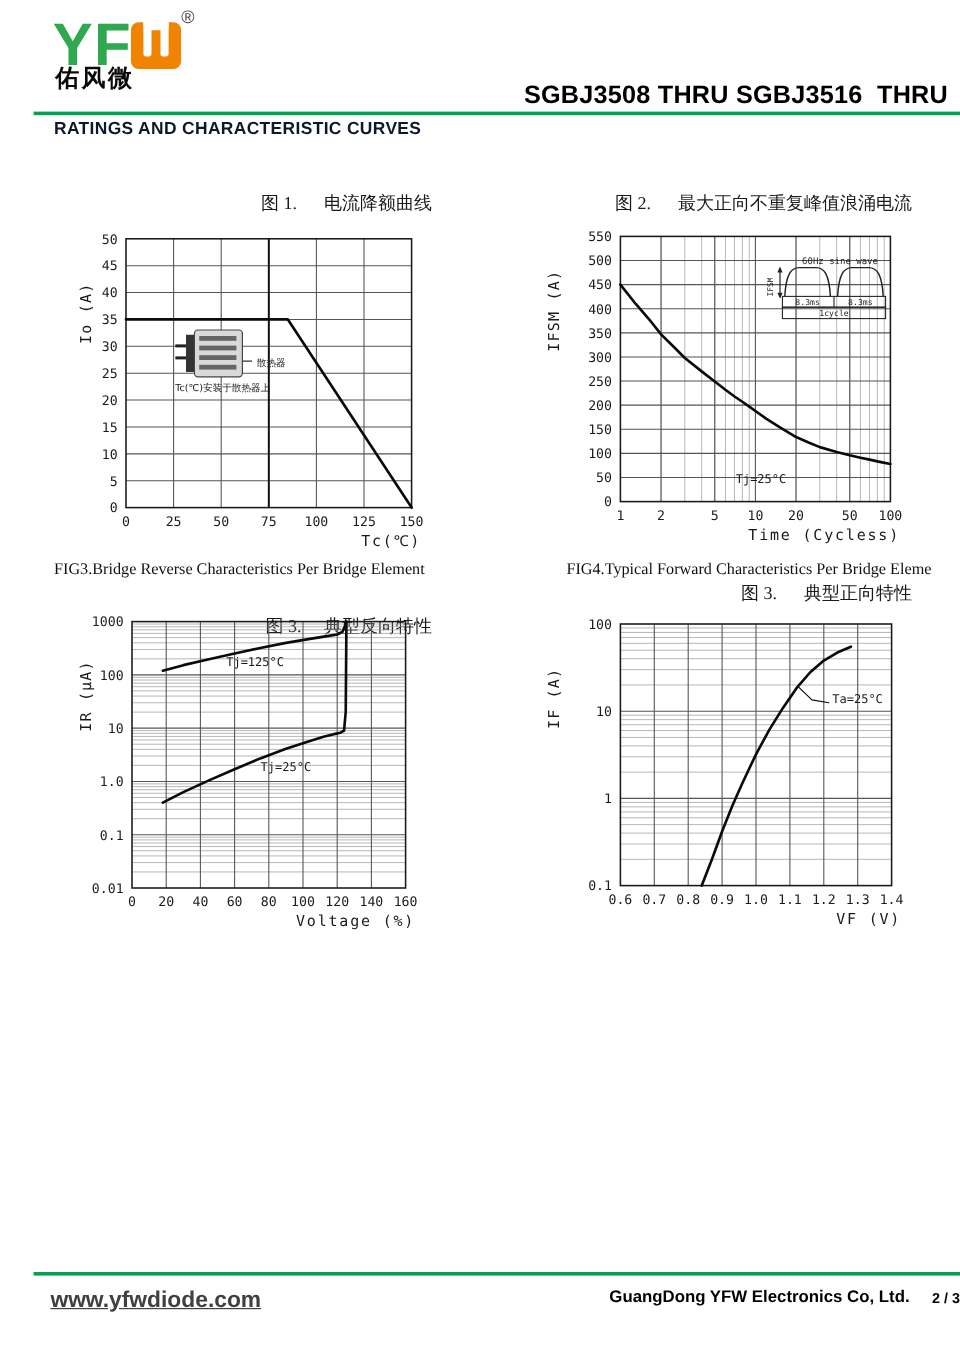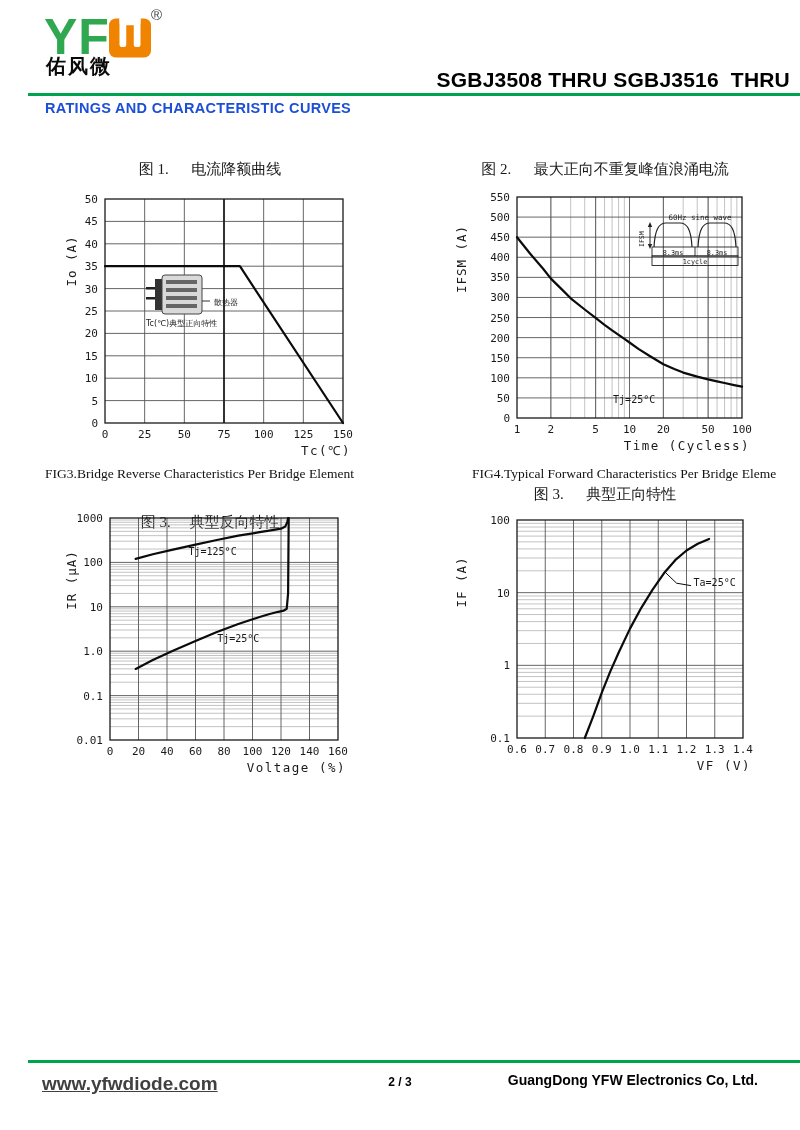--- a/index.html
+++ b/index.html
@@ -7,34 +7,34 @@
        font-family:"Liberation Sans",sans-serif;color:#111}
   .abs{position:absolute}
   
   .logo-yf{left:44px;top:12px;font-size:50px;line-height:1;font-weight:bold;color:#2FA84F;letter-spacing:1px}
   .logo-glyph{left:109px;top:17px}
   .logo-reg{left:151px;top:6px;font-size:15px;color:#444}
   .logo-cn{left:46px;top:56px;font-size:20px;line-height:1;font-weight:bold;color:#0a0a0a;letter-spacing:2px}
   .part-title{right:10px;top:68px;font-size:21px;font-weight:bold;color:#000;letter-spacing:0.2px;white-space:pre}
   .rule{background:#00A34E}
   .rule-top{left:28px;right:0;top:93px;height:3px}
-  .ratings{left:45px;top:100px;font-size:14.5px;font-weight:bold;color:#1d4ed8;letter-spacing:0.3px}
+  .ratings{left:45px;top:100px;font-size:14.5px;font-weight:bold;color:#0f172a;letter-spacing:0.3px}
   
   .fig-title{font-family:"Liberation Serif","DejaVu Sans",serif;font-size:15px;color:#1a1a1a;
-             text-align:center;white-space:pre}
+             text-align:right;white-space:pre}
   .caption{font-family:"Liberation Serif","DejaVu Sans",serif;font-size:13.5px;color:#111;white-space:nowrap}
   .chart{position:absolute}
   
   .inset{position:absolute}
   .hs-label{position:absolute;left:68px;top:24px;font-size:8px;color:#222;font-family:Liberation Mono, monospace;white-space:nowrap}
   .hs-note{position:absolute;left:0px;top:45px;font-size:8px;color:#222;font-family:"DejaVu Sans","Liberation Sans",sans-serif;white-space:nowrap}
   
   .rule-bottom{left:28px;right:0;top:1060px;height:3px}
   .website{left:42px;top:1073px;font-size:19px;font-weight:bold;color:#404040;text-decoration:underline}
-  .pagenum{left:0;width:800px;text-align:center;top:1075px;font-size:12px;font-weight:bold;color:#000}
+  .pagenum{left:0;width:800px;text-align:right;top:1075px;font-size:12px;font-weight:bold;color:#000}
   .company{right:42px;top:1072px;font-size:14px;font-weight:bold;color:#000}
 </style>
 </head>
 <body>
 
 <div class="abs logo-yf">YF</div>
 <svg class="abs logo-glyph" width="42" height="42" viewBox="0 0 56 52">
   <rect x="0" y="0" width="56" height="52" rx="9" fill="#F08300"></rect>
   <rect x="14" y="-2" width="9" height="40" rx="3" fill="#ffffff"></rect>
   <rect x="33" y="-2" width="9" height="40" rx="3" fill="#ffffff"></rect>
@@ -60,21 +60,21 @@
       <rect x="0" y="24" width="10" height="2.5" fill="#222"></rect>
       <rect x="9" y="6" width="7" height="31" fill="#333"></rect>
       <rect x="16" y="2" width="40" height="39" rx="3" fill="#d9d9d9" stroke="#444" stroke-width="1"></rect>
       <rect x="20" y="7" width="31" height="4" fill="#666"></rect>
       <rect x="20" y="15" width="31" height="4" fill="#666"></rect>
       <rect x="20" y="23" width="31" height="4" fill="#666"></rect>
       <rect x="20" y="31" width="31" height="4" fill="#666"></rect>
       <line x1="56" y1="28" x2="64" y2="28" stroke="#333" stroke-width="1"></line>
     </svg>
     <span class="hs-label">散热器</span>
-    <span class="hs-note">Tc(℃)典型正向特性</span>
+    <span class="hs-note">Tc(℃)安装于散热器上</span>
   </div>
 <svg width="300" height="278">
       <text x="45" y="253" text-anchor="middle" font-size="11" fill="#1a1a1a" font-family="&quot;DejaVu Sans Mono&quot;, monospace">0</text>
       <line x1="84.66666666666666" y1="14" x2="84.66666666666666" y2="238" stroke="#555" stroke-width="0.9"></line>
       <text x="84.66666666666666" y="253" text-anchor="middle" font-size="11" fill="#1a1a1a" font-family="&quot;DejaVu Sans Mono&quot;, monospace">25</text>
       <line x1="124.33333333333333" y1="14" x2="124.33333333333333" y2="238" stroke="#555" stroke-width="0.9"></line>
       <text x="124.33333333333333" y="253" text-anchor="middle" font-size="11" fill="#1a1a1a" font-family="&quot;DejaVu Sans Mono&quot;, monospace">50</text>
       <line x1="164" y1="14" x2="164" y2="238" stroke="#555" stroke-width="0.9"></line>
       <text x="164" y="253" text-anchor="middle" font-size="11" fill="#1a1a1a" font-family="&quot;DejaVu Sans Mono&quot;, monospace">75</text>
       <line x1="203.66666666666666" y1="14" x2="203.66666666666666" y2="238" stroke="#555" stroke-width="0.9"></line>

